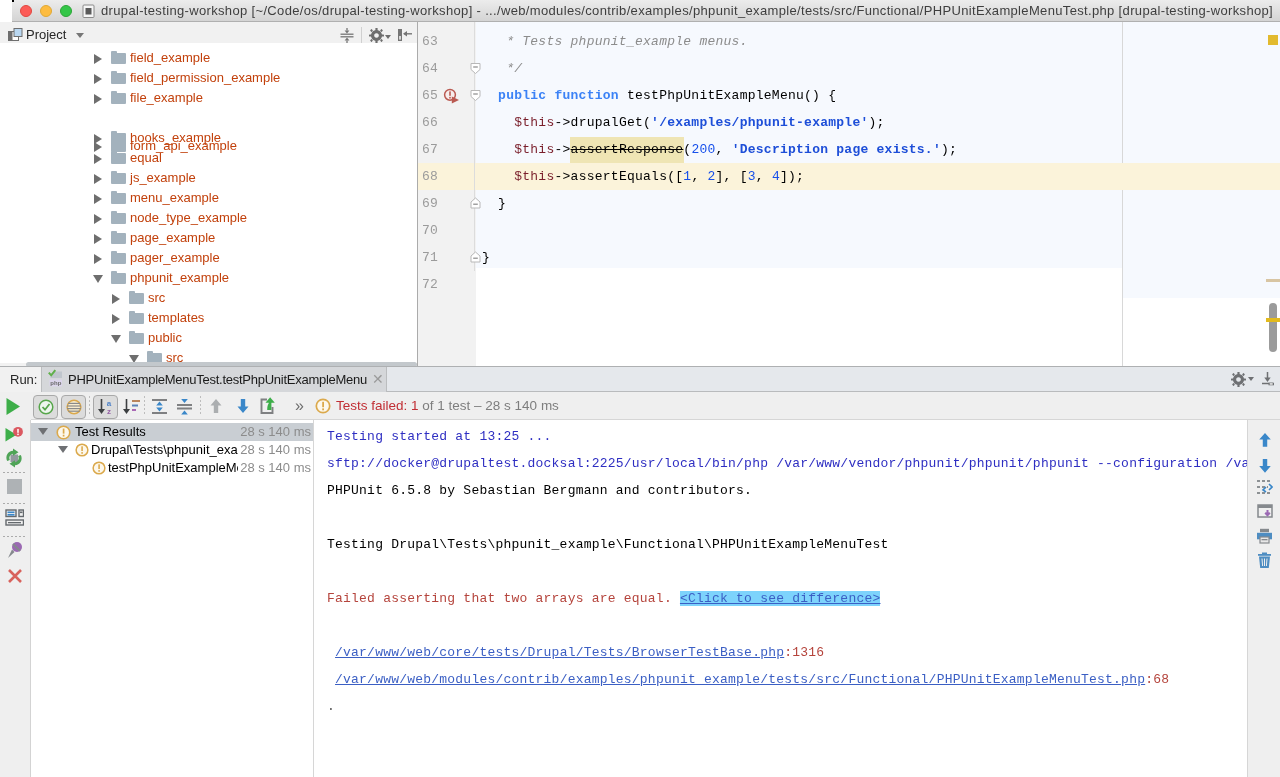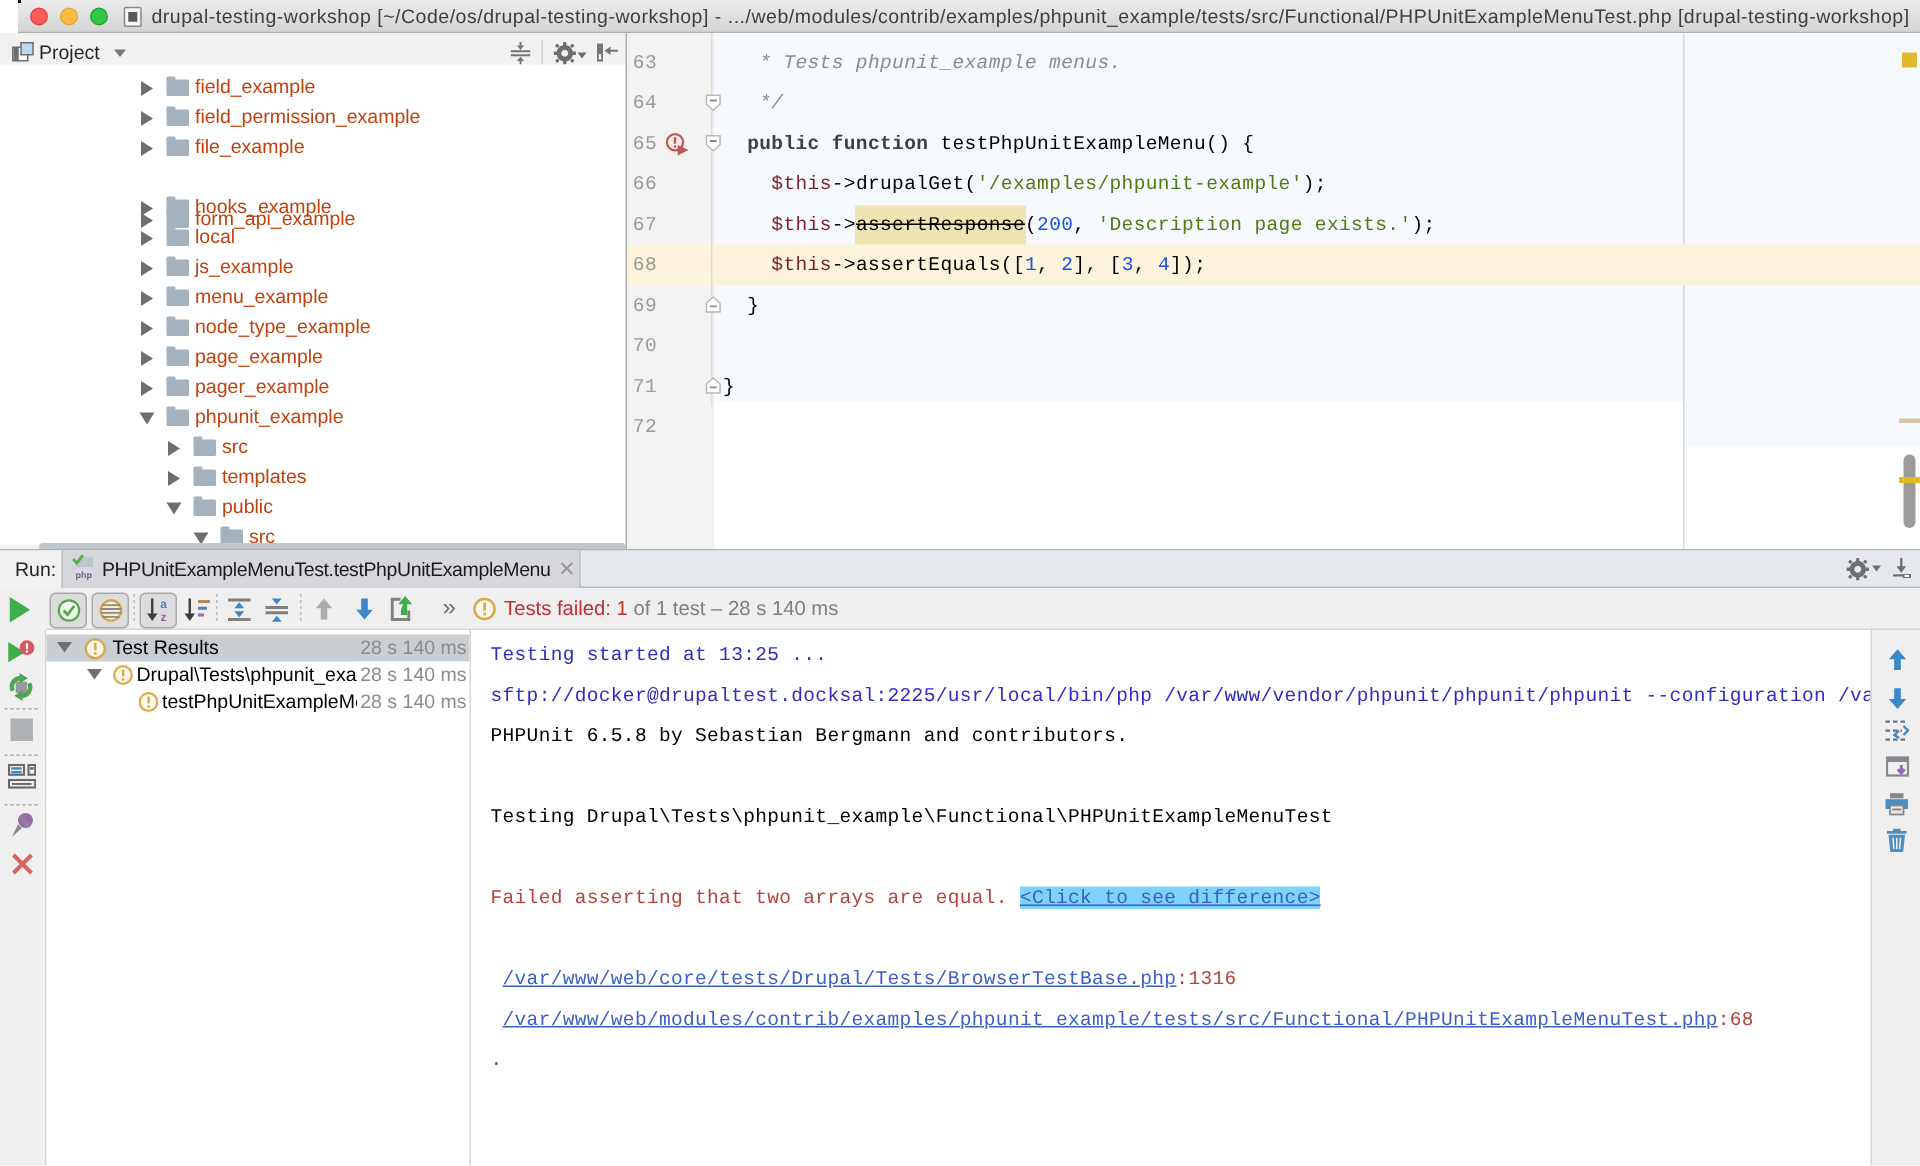--- a/index.html
+++ b/index.html
@@ -34,23 +34,23 @@
   #code-bg-right { left:1123px; top:22px; width:157px; height:276px; background:#F6F9FE; }
   #code-white { left:476px; top:22px; width:804px; height:345px; background:#FFFFFF; }
   #margin-line { left:1122px; top:22px; width:1px; height:345px; background:#D8D8D8; }
   #caret-row { left:418px; top:163px; width:862px; height:27px; background:#FBF3DA; }
   #dep-hl { left:570px; top:137px; width:114px; height:26px; background:#EFE5B4; }
   #fold-line { left:474px; top:22px; width:1px; height:249px; background:#DCDCDC; }
   #gutter-nums { left:417px; top:28px; width:21px; text-align:right; font-size:13px;
      line-height:27px; color:#9B9B9B; letter-spacing:0.25px;}
   #code { left:482px; top:28px; font-size:13px; line-height:27px; color:#000; letter-spacing:0.25px; }
   .cmt { color:#8C8C8C; font-style:italic; }
-  .kw { color:#404040; font-weight:bold; }
+  .kw { color:#3b82f6; font-weight:bold; }
   .var { color:#7A1F2B; }
-  .str { color:#4d7c0f; font-weight:normal; }
+  .str { color:#1d4ed8; font-weight:bold; }
   .num { color:#1750EB; }
   .dep { text-decoration:line-through; }
   #ed-vthumb { left:1269px; top:303px; width:8px; height:49px; background:#9B9B9B; border-radius:4px; }
   .stripe { position:absolute; }
 
   
   #rp-border-top { left:0; top:366px; width:1280px; height:1px; background:#AEB0B2; }
   #rp-tabbar { left:0; top:367px; width:1280px; height:25px; background:#E5E8EC; border-bottom:1px solid #B9BBBD;}
   #rp-run-label-zone { left:0; top:367px; width:41px; height:25px; background:#F1F1F1; }
   #rp-run-label { left:10px; top:367px; height:25px; line-height:25px; font-size:13px; color:#262626; }
@@ -160,21 +160,21 @@
       <span style="position:absolute;left:130px;">form_api_example</span>
     </div>
   <div class="trow" style="left:0; top:80px; width:417px;">
       <div class="tarrow arr-r" style="left:94px;"></div>
       <div class="folder" style="left:111px;"></div>
       <span style="position:absolute;left:130px;">hooks_example</span>
     </div>
   <div class="trow" style="left:0; top:100px; width:417px;">
       <div class="tarrow arr-r" style="left:94px;"></div>
       <div class="folder" style="left:111px;"></div>
-      <span style="position:absolute;left:130px;">local</span>
+      <span style="position:absolute;left:130px;">equal</span>
     </div>
   <div class="trow" style="left:0; top:140px; width:417px;">
       <div class="tarrow arr-r" style="left:94px;"></div>
       <div class="folder" style="left:111px;"></div>
       <span style="position:absolute;left:130px;">menu_example</span>
     </div>
   <div class="trow" style="left:0; top:120px; width:417px;">
       <div class="tarrow arr-r" style="left:94px;"></div>
       <div class="folder" style="left:111px;"></div>
       <span style="position:absolute;left:130px;">js_example</span>

